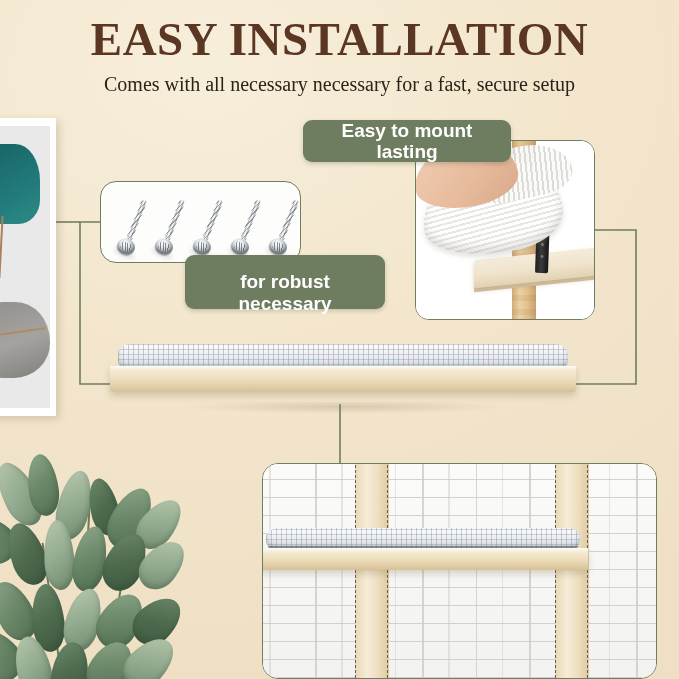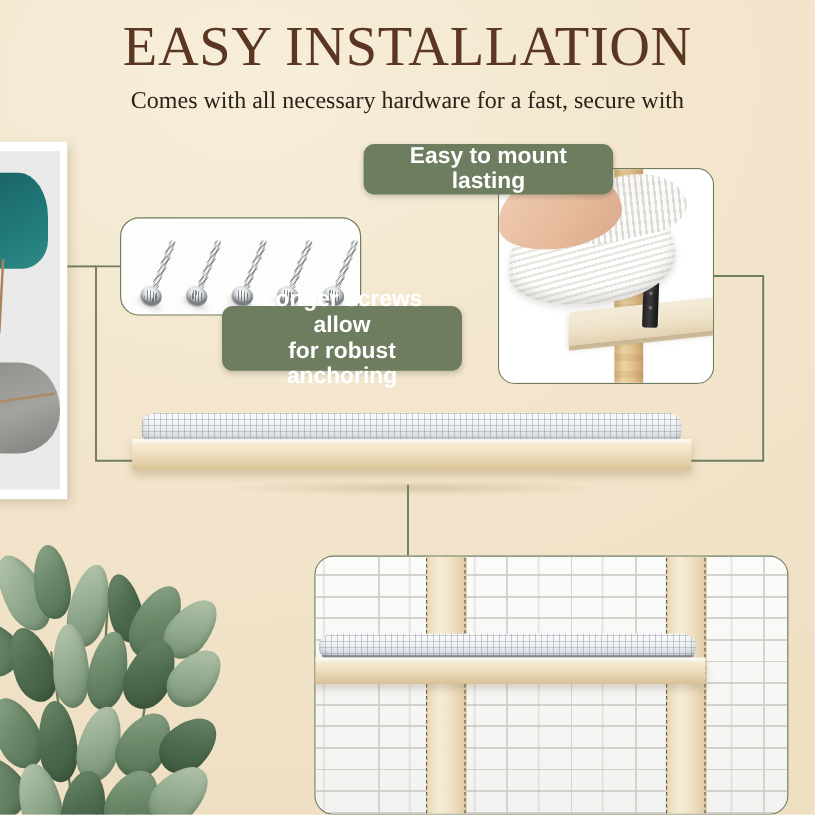--- a/index.html
+++ b/index.html
@@ -19,21 +19,21 @@
   }
 
   
   .headline{
     position:absolute;left:0;right:0;top:16px;
     text-align:center;
     font-family:"Liberation Serif",serif;
     font-size:47px;line-height:1;
     letter-spacing:0.5px;
     color:#5b3622;
-    font-weight:400;
+    font-weight:700;
   }
   .subhead{
     position:absolute;left:0;right:0;top:73px;
     text-align:center;
     font-family:"Liberation Serif",serif;
     font-size:20px;line-height:1.1;
     color:#2b2218;
     font-weight:400;
   }
 
@@ -296,21 +296,21 @@
     background:radial-gradient(50% 60% at 50% 30%, rgba(150,130,95,.28), rgba(150,130,95,0) 72%);
   }
 </style>
 </head>
 <body>
 
 <div id="stage">
   <div id="bg"></div>
 
   <div class="headline">EASY INSTALLATION</div>
-  <div class="subhead">Comes with all necessary hardware for a fast, secure with</div>
+  <div class="subhead">Comes with all necessary necessary for a fast, secure setup</div>
 
   <svg class="connectors" width="679" height="679" viewBox="0 0 679 679">
 
     <path d="M100 222 L80 222 L80 384 L118 384" fill="none" stroke="#6f7d5f" stroke-width="1.6"></path>
 
     <path d="M595 230 L636 230 L636 384 L572 384" fill="none" stroke="#6f7d5f" stroke-width="1.6"></path>
 
     <path d="M511 141 L534 141" fill="none" stroke="#6f7d5f" stroke-width="1.6"></path>
 
     <path d="M340 404 L340 463" fill="none" stroke="#6f7d5f" stroke-width="1.6"></path>
@@ -425,18 +425,18 @@
     <div class="lf" style="left:124px;top:188px;width:40px;height:56px;transform:rotate(28deg);"></div>
     <div class="lf pale" style="left:164px;top:182px;width:38px;height:58px;transform:rotate(44deg);"></div>
   </div>
 
   <div class="badge badge-mount">
     <span>Easy to mount lasting</span>
   </div>
 
   <div class="badge badge-screws">
     <span>
-      <span>Longer screws allow</span><br>
-      <span>for robust anchoring</span>
+      <br>
+      <span>for robust necessary</span>
     </span>
   </div>
 
 </div>
 
 </body></html>

